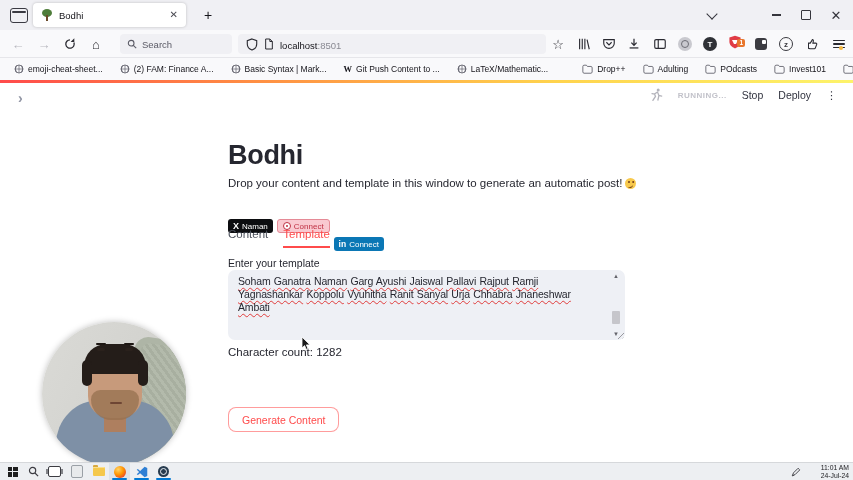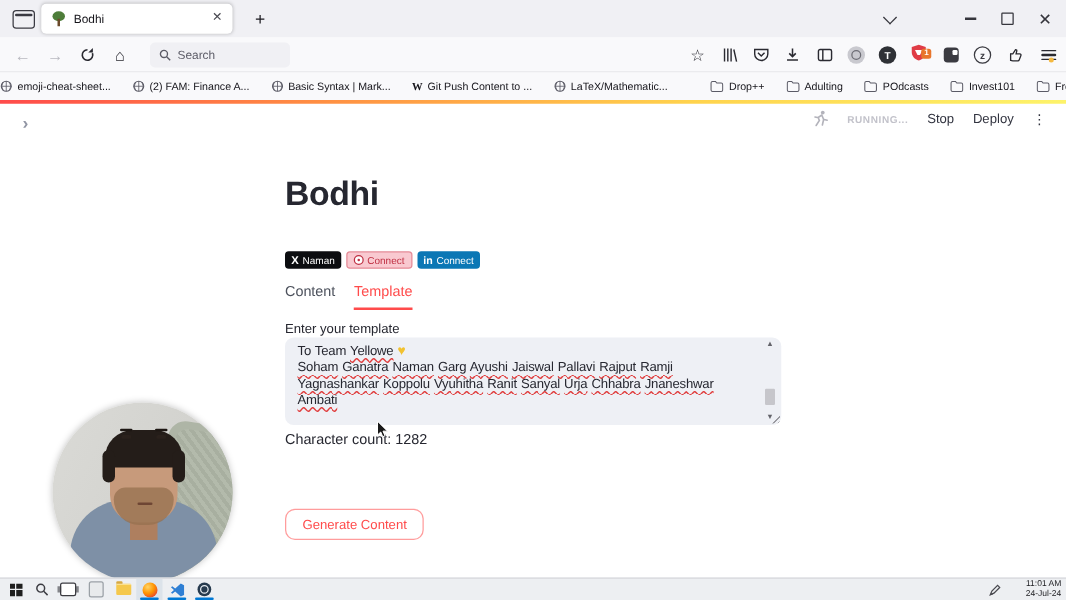--- a/index.html
+++ b/index.html
@@ -39,21 +39,21 @@
   .navicon{position:absolute;top:0;height:28px;width:22px;display:flex;align-items:center;justify-content:center;color:#2a2a31;}
   .circle-ico{width:14px;height:14px;border-radius:50%;display:flex;align-items:center;justify-content:center;font-size:8px;font-weight:bold;}
   .badge1{position:absolute;top:4px;right:-3px;background:#e8762c;color:#fff;font-size:6.5px;font-weight:bold;
           padding:0 2px;border-radius:2px;line-height:8px;}
   .menu-dot{position:absolute;top:6px;right:2px;width:4px;height:4px;border-radius:50%;background:#f5b940;}
   .hamburger{width:12px;height:9px;display:flex;flex-direction:column;justify-content:space-between;}
   .hamburger i{height:1.4px;background:#2a2a31;border-radius:1px;}
 
   
   .bookbar{position:absolute;left:0;top:58px;width:853px;height:22px;background:#f9f9fb;display:flex;align-items:center;
-           padding:0 0;box-sizing:border-box;gap:17px;}
+           padding:0 14px;box-sizing:border-box;gap:17px;}
   .bm{display:flex;align-items:center;gap:4px;white-space:nowrap;}
   .bm span{font-size:8.5px;color:#15141a;}
   .bm-sep{width:1px;height:13px;background:#d0d0d6;}
   .wlogo{font-size:9px;font-weight:bold;color:#f59f18;font-family:"Liberation Serif",serif;}
 
   
   .appview{position:absolute;left:0;top:80px;width:853px;height:382px;background:#fff;}
   .decoration{position:absolute;left:0;top:0;width:853px;height:2.5px;
               background:linear-gradient(90deg,#ff4b4b 0%,#ff8f43 30%,#ffd34d 65%,#fdf36a 100%);}
   .sb-chev{position:absolute;left:18px;top:10px;font-size:14px;color:#9296a5;font-weight:bold;}
@@ -68,21 +68,21 @@
   .emoji-face:before{content:"";position:absolute;left:2.5px;top:3.5px;width:1.8px;height:1.8px;border-radius:50%;background:#74401a;box-shadow:4.2px 0 0 #74401a;}
   .emoji-face:after{content:"";position:absolute;left:3px;top:7px;width:5px;height:2px;border-bottom:1.2px solid #74401a;border-radius:0 0 4px 2px;transform:rotate(-8deg);}
 
   .badges{position:absolute;left:228px;top:121px;display:flex;gap:4px;align-items:center;}
   .badge{height:14px;display:inline-flex;align-items:center;border-radius:3px;padding:0 5px;gap:3px;font-size:8px;box-sizing:border-box;}
   .badge-x{background:#0c0d10;color:#fff;}
   .badge-x b{font-size:9px;}
   .badge-ig{background:#f9c9d0;color:#bf3043;border:1px solid #e58a96;}
   .ig-cam{width:8px;height:8px;border:1px solid #bf3043;border-radius:50%;position:relative;box-sizing:border-box;background:#fff;}
   .ig-cam:before{content:"";position:absolute;left:2px;top:2px;width:2px;height:2px;border-radius:50%;background:#bf3043;}
-  .badge-li{background:#0b77b5;color:#fff;}
+  .badge-li{background:#0b77b5;color:#fff;margin-top:36px;}
   .badge-li b{font-size:8.5px;font-style:normal;}
 
   .tabsrow{position:absolute;left:228px;top:148px;display:flex;gap:15px;}
   .stab{font-size:11.5px;padding-bottom:6px;color:#4c515c;}
   .stab.active{color:#ff4b4b;border-bottom:2px solid #ff4b4b;}
 
   .field-label{position:absolute;left:228px;top:177px;font-size:10.5px;color:#262730;}
   .textarea{position:absolute;left:228px;top:190px;width:397px;height:70px;background:#eef0f5;border-radius:7px;box-sizing:border-box;
             padding:5px 22px 5px 10px;overflow:hidden;}
   .ta-line{font-size:10.5px;letter-spacing:-.15px;line-height:13px;color:#262730;word-spacing:.5px;}
@@ -176,20 +176,30 @@
   <div class="navglyph" style="left:84px;">⌂</div>
 
   <div class="pill search-pill">
     <svg width="10" height="10" viewBox="0 0 12 12">
         <circle cx="5" cy="5" r="3.4" fill="none" stroke="#5b5b66" stroke-width="1.3"></circle>
         <path d="M7.6 7.6 11 11" stroke="#5b5b66" stroke-width="1.3"></path>
       </svg>
     <span>Search</span>
   </div>
 
+  <div class="pill url-pill">
+    <svg width="12" height="13" viewBox="0 0 14 15">
+        <path d="M7 1 12.5 3v4c0 3.5-2.5 6-5.5 7C4 13 1.5 10.5 1.5 7V3z" fill="none" stroke="#2a2a31" stroke-width="1.3"></path>
+      </svg>
+    <svg width="10" height="12" viewBox="0 0 12 14">
+        <path d="M2 1h5l3 3v9H2z" fill="none" stroke="#2a2a31" stroke-width="1.2"></path>
+        <path d="M7 1v3h3" fill="none" stroke="#2a2a31" stroke-width="1.2"></path>
+      </svg>
+    <span><span class="url-host">localhost</span><span class="url-port">:8501</span></span>
+  </div>
 
   <div class="navicon" style="left:547px;font-size:13px;">☆</div>
   <div class="navicon" style="left:573px;">
     <svg class="icon16" viewBox="0 0 16 16">
         <path d="M3 2v12M6 2v12M9 2v12M11.5 3l2.5 11" stroke="#2a2a31" stroke-width="1.3" fill="none"></path>
       </svg>
   </div>
   <div class="navicon" style="left:598px;">
     <svg class="icon16" viewBox="0 0 16 16">
         <path d="M2 3h12v4a6 6 0 0 1-12 0z" fill="none" stroke="#2a2a31" stroke-width="1.3"></path>
@@ -330,20 +340,24 @@
       <path d="M7.5 4 4.5 6l1 2.4-2.6 4M7.7 4.6l1.2 3-1 4.4M4.8 6.2 2 5.6M8.7 7.4l3 .8" stroke="#b3b3bb" stroke-width="1.3" fill="none" stroke-linecap="round"></path>
     </svg>
     <span class="status-txt">RUNNING...</span>
     <span class="tb-btn">Stop</span>
     <span class="tb-btn">Deploy</span>
     <span class="kebab">⋮</span>
   </div>
 
   <div class="h1-title">Bodhi</div>
 
+  <div class="subtitle">
+    <span>Drop your content and template in this window to generate an automatic post!</span>
+    <span class="emoji-face"></span>
+  </div>
 
   <div class="badges">
     <span class="badge badge-x">
       <b>X</b>
       <span>Naman</span>
     </span>
     <span class="badge badge-ig">
       <span class="ig-cam"></span>
       <span>Connect</span>
     </span>
@@ -355,21 +369,20 @@
 
   <div class="tabsrow">
     <span class="stab">Content</span>
     <span class="stab active">Template</span>
   </div>
 
   <div class="field-label">Enter your template</div>
 
   <div class="textarea">
     <div>
-        <div class="ta-line"><span>To Team </span><span class="wavy">Yellowe</span><span> </span><span class="heart-emoji">♥</span></div>
         <div class="ta-line"><span class="wavy">Soham</span> <span class="wavy">Ganatra</span> <span class="wavy">Naman</span> <span class="wavy">Garg</span> <span class="wavy">Ayushi</span> <span class="wavy">Jaiswal</span> <span class="wavy">Pallavi</span> <span class="wavy">Rajput</span> <span class="wavy">Ramji</span> <span class="wavy">Yagnashankar</span> <span class="wavy">Koppolu</span> <span class="wavy">Vyuhitha</span> <span class="wavy">Ranit</span> <span class="wavy">Sanyal</span> <span class="wavy">Urja</span> <span class="wavy">Chhabra</span> <span class="wavy">Jnaneshwar</span> <span class="wavy">Ambati</span></div>
         <div class="ta-line">&nbsp;</div>
       </div>
     <div class="ta-scroll">
       <span class="ta-arrow" style="top:0;">▲</span>
       <span class="ta-thumb"></span>
       <span class="ta-arrow" style="bottom:0;">▼</span>
     </div>
     <span class="ta-grip"></span>
   </div>

